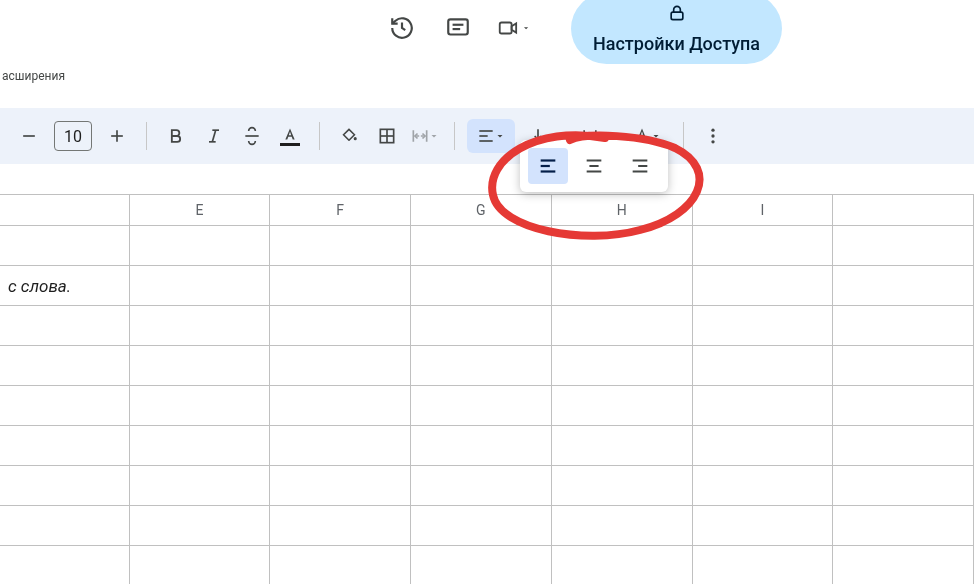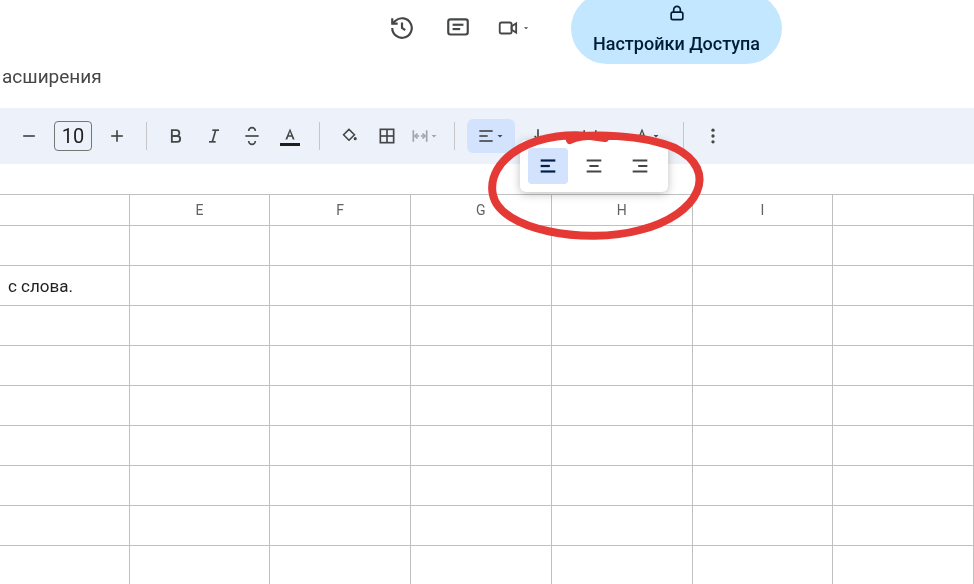--- a/index.html
+++ b/index.html
@@ -4,38 +4,38 @@
 <style>
   * { box-sizing: border-box; margin: 0; padding: 0; font-family: "Google Sans", Roboto, Arial, sans-serif; }
   body { width: 974px; height: 584px; overflow: hidden; background: #fff; color: #3c4043; position: relative; }
 
   .top-row { height: 56px; display: flex; align-items: center; }
   .top-icons { display: flex; align-items: center; gap: 22px; margin-left: 385px; }
   .top-icons .ic { color: #444746; display:flex; align-items:center; }
   .share-btn { margin-left: 40px; background: #c2e7ff; border-radius: 40px; padding: 10px 22px; display: flex; align-items: center; gap: 10px; color: #001d35; font-size: 18px; font-weight: 500; flex-direction: column; }
   .share-btn svg { color: #001d35; }
 
-  .menubar { height: 40px; display: flex; align-items: center; gap: 28px; font-size: 19px; color: #444746; padding-left: 0; }
+  .menubar { height: 40px; display: flex; align-items: center; gap: 28px; font-size: 12px; color: #444746; padding-left: 0; }
   .menubar span { padding: 6px 2px; }
 
   .toolbar { margin-top: 12px; background: #edf2fa; border-radius: 0; height: 56px; display: flex; align-items: center; padding: 0 12px; gap: 4px; color: #444746; }
   .tbtn { width: 34px; height: 34px; display:flex; align-items:center; justify-content:center; border-radius: 6px; }
   .tbtn.active { background: #d3e3fd; }
   .tbtn.disabled svg { opacity: .45; }
-  .fontsize-box { border: 1px solid #747775; border-radius: 4px; width: 38px; height: 30px; display:flex; align-items:center; justify-content:center; font-size: 20px; color:#1f1f1f; margin: 0 4px; }
+  .fontsize-box { border: 1px solid #747775; border-radius: 4px; width: 38px; height: 30px; display:flex; align-items:center; justify-content:center; font-size: 16px; color:#1f1f1f; margin: 0 4px; }
   .sep { width: 1px; height: 28px; background: #c7c7c7; margin: 0 8px; }
   .chev { margin-left: -2px; }
 
   .grid { margin-top: 0; }
   .col-headers { display: flex; border-bottom: 1px solid #c0c0c0; border-top: 1px solid #c0c0c0; margin-top: 30px; }
   .col-h { width: 150px; height: 30px; background: #fff; border-right: 1px solid #c0c0c0; display:flex; align-items:center; justify-content:center; font-size:14px; color:#5f6368; }
   .col-h:first-child { width: 138px; }
   .rows .row { display:flex; }
   .rows .cell { width: 150px; height: 40px; border-right: 1px solid #c0c0c0; border-bottom: 1px solid #c0c0c0; background:#fff; display:flex; align-items:center; padding: 0 8px; font-size:17px; color:#1f1f1f; }
-  .rows .cell:first-child { width: 138px; }
+  .rows .cell:first-child { width: 138px; font-style: italic; }
 
   .popup { position: absolute; left: 520px; top: 140px; background: #fff; border-radius: 6px; box-shadow: 0 2px 10px rgba(0,0,0,0.25); padding: 8px; display:flex; gap:6px; z-index: 10; }
   .popup .pbtn { width: 40px; height: 36px; display:flex; align-items:center; justify-content:center; border-radius: 4px; }
   .popup .pbtn.selected { background: #d3e3fd; }
 
   .annotation { position: absolute; left: 475px; top: 130px; width: 250px; height: 110px; pointer-events: none; z-index: 20; }
   .annotation svg { width: 100%; height: 100%; overflow: visible; }
 
   .underline-strip { height: 3px; background: #1f1f1f; margin-top: 2px; }
 </style>

